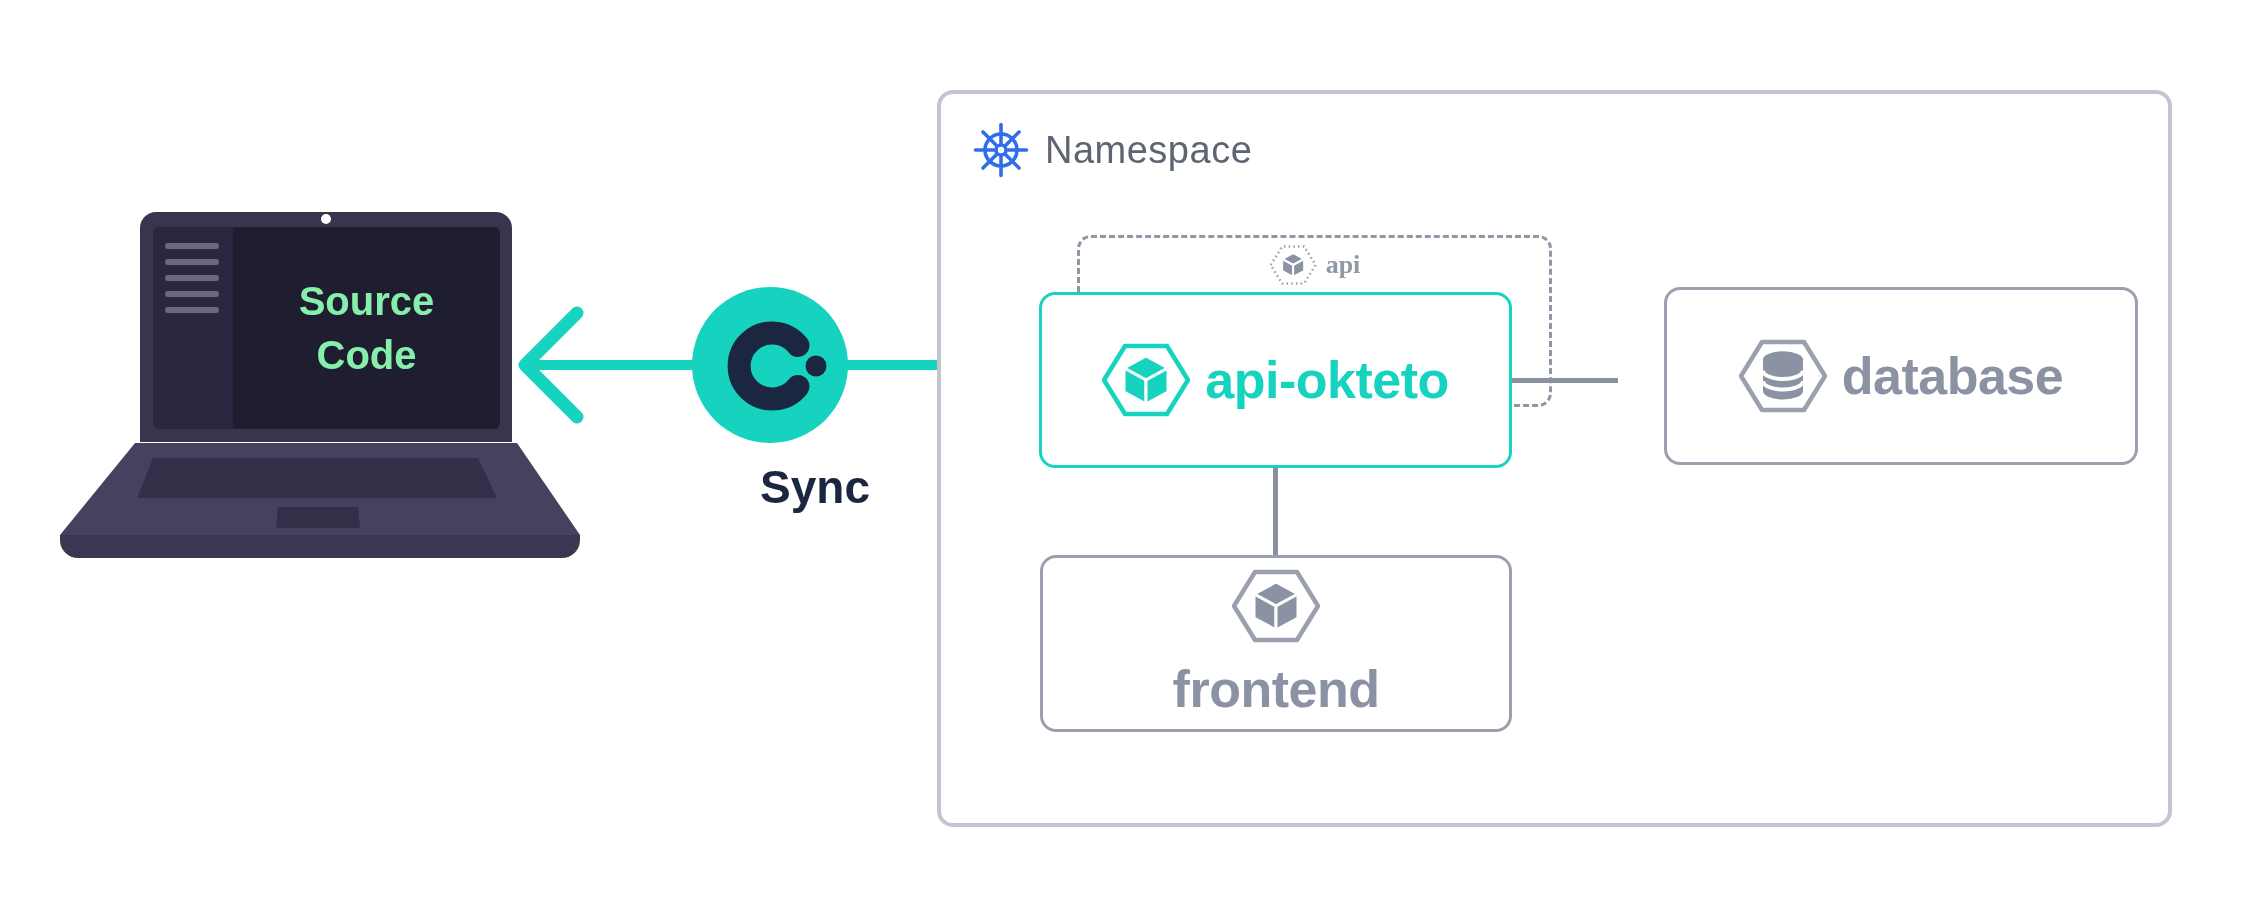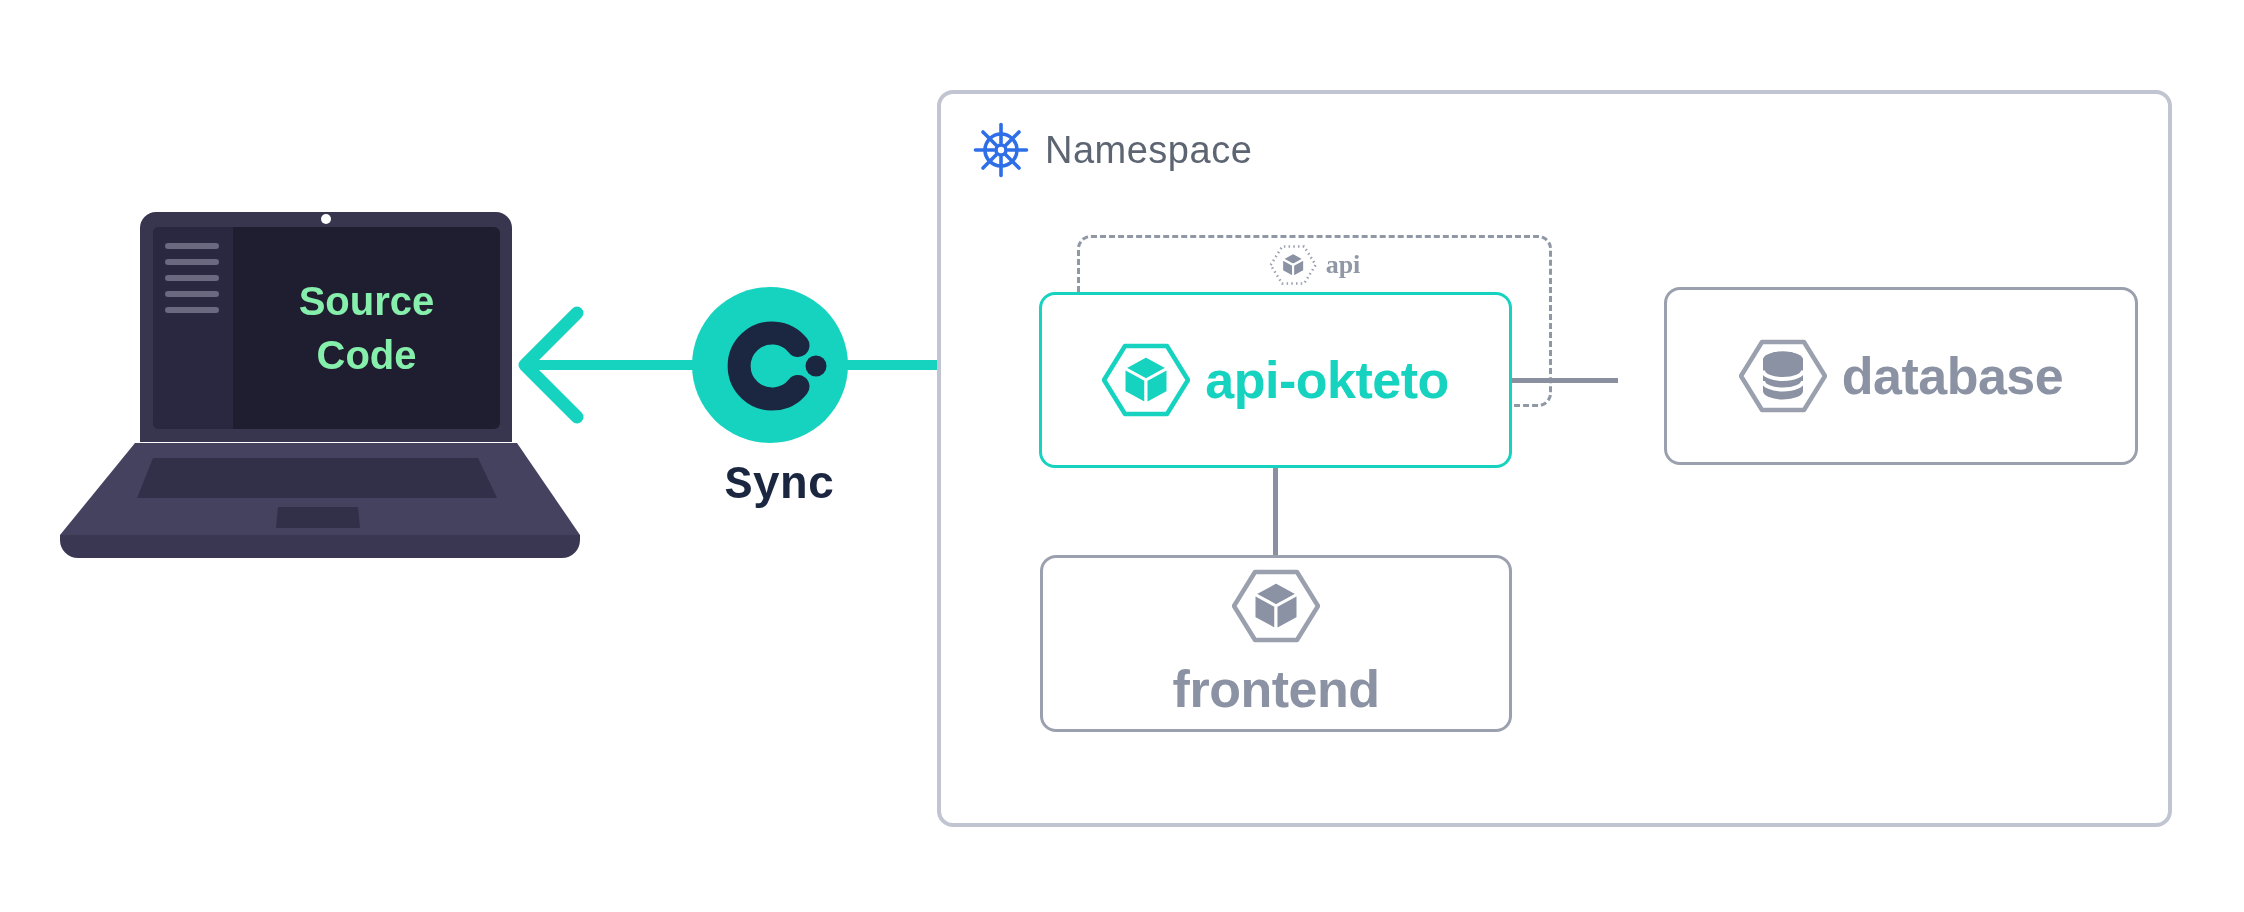--- a/index.html
+++ b/index.html
@@ -20,22 +20,22 @@
   .base-body{left:0;top:0;width:520px;height:92px;background:#454260;
              clip-path:polygon(75px 0,457px 0,520px 92px,0 92px);}
   .keyboard{left:0;top:0;width:520px;height:92px;background:#322f48;
             clip-path:polygon(93px 15px,418px 15px,437px 55px,77px 55px);}
   .touchpad{left:0;top:0;width:520px;height:92px;background:#322f48;
             clip-path:polygon(218px 64px,298px 64px,300px 85px,216px 85px);}
   .base-lip{left:0;top:92px;width:520px;height:23px;background:#3a3752;border-radius:0 0 18px 18px;}
 
   
   .sync-svg{left:500px;top:280px;width:560px;height:170px;}
-  .sync-label{left:690px;top:460px;width:180px;text-align:center;
-              font-size:46px;font-weight:700;color:#1b2740;font-family:Liberation Mono, monospace;}
+  .sync-label{left:690px;top:460px;width:180px;text-align:right;
+              font-size:46px;font-weight:700;color:#1b2740;}
 
   
   .ns-box{left:937px;top:90px;width:1235px;height:737px;border:4px solid #c1c5d1;border-radius:16px;
           box-sizing:border-box;background:#ffffff;}
   .ns-header{left:973px;top:120px;height:60px;display:flex;align-items:center;gap:16px;}
   .ns-title{font-size:38px;font-weight:400;color:#5d6472;letter-spacing:0.5px;}
 
   .ghost-box{left:1077px;top:235px;width:475px;height:172px;border:3px dashed #9098a6;border-radius:14px;
              box-sizing:border-box;z-index:1;}
   .ghost-label-row{position:absolute;top:6px;left:50%;transform:translateX(-50%);

